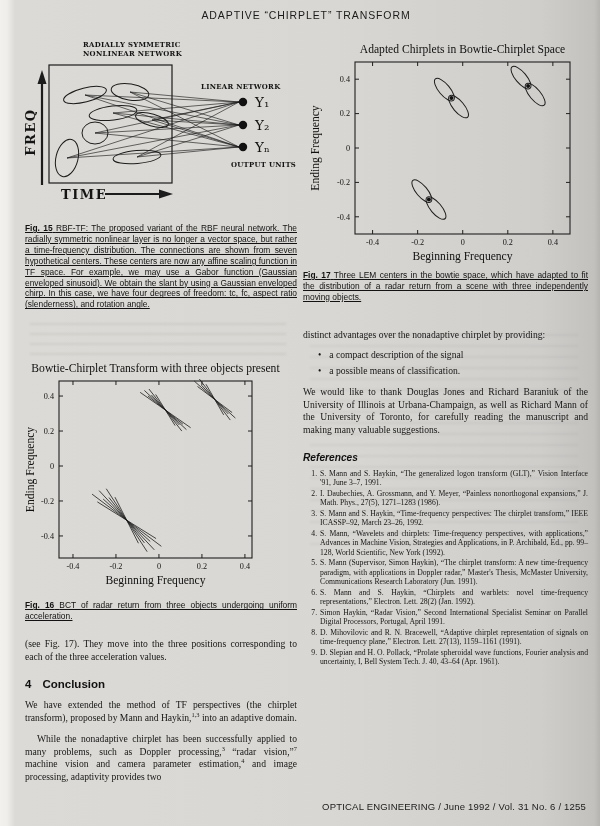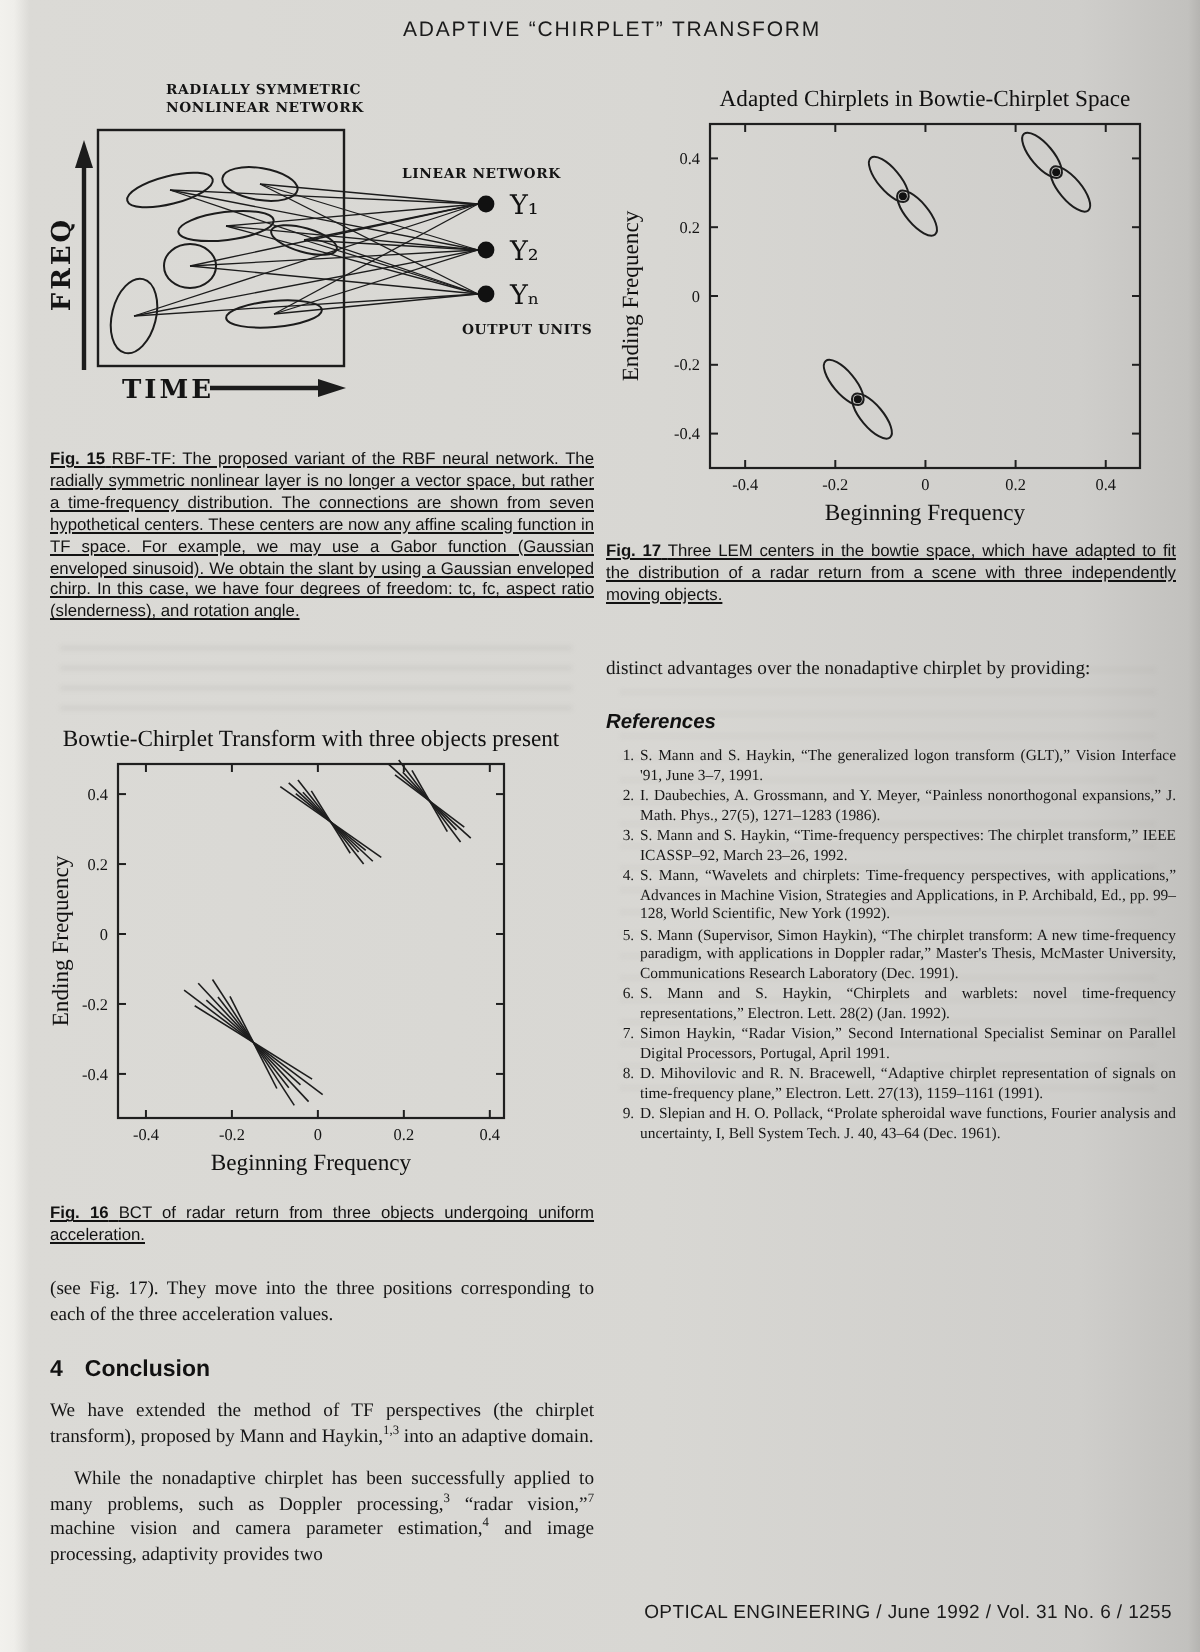--- a/index.html
+++ b/index.html
@@ -243,31 +243,36 @@
         <circle cx="225.08176100628933" cy="44.08000000000001" r="2" fill="#111"></circle>
         <ellipse cx="132.99099913632134" cy="166.02648887430874" rx="14" ry="5.5" class="mk" transform="rotate(50 132.99099913632134 166.02648887430874)"></ellipse>
         <ellipse cx="118.84967172321745" cy="149.17351112569125" rx="14" ry="5.5" class="mk" transform="rotate(50 118.84967172321745 149.17351112569125)"></ellipse>
         <circle cx="125.9203354297694" cy="157.6" r="2" fill="#111"></circle>
       </svg>
 
     <p class="cap" style="margin-top:6px;"><b>Fig. 17</b> <span>Three LEM centers in the bowtie space, which have adapted to fit the distribution of a radar return from a scene with three independently moving objects.</span></p>
 
     <p class="body-p mt26">distinct advantages over the nonadaptive chirplet by providing:</p>
 
-
-
+    <ul class="bullets">
+      <li><span class="blt">•</span><span>a compact description of the signal</span></li>
+      <li><span class="blt">•</span><span>a possible means of classification.</span></li>
+    </ul>
+
+
+    <p class="body-p">We would like to thank Douglas Jones and Richard Baraniuk of the University of Illinois at Urbana-Champaign, as well as Richard Mann of the University of Toronto, for carefully reading the manuscript and making many valuable suggestions.</p>
 
     <h3 class="subsec">References</h3>
     <ol class="refs">
       <li>S. Mann and S. Haykin, “The generalized logon transform (GLT),” Vision Interface '91, June 3–7, 1991.</li>
       <li>I. Daubechies, A. Grossmann, and Y. Meyer, “Painless nonorthogonal expansions,” J. Math. Phys., 27(5), 1271–1283 (1986).</li>
       <li>S. Mann and S. Haykin, “Time-frequency perspectives: The chirplet transform,” IEEE ICASSP–92, March 23–26, 1992.</li>
       <li>S. Mann, “Wavelets and chirplets: Time-frequency perspectives, with applications,” Advances in Machine Vision, Strategies and Applications, in P. Archibald, Ed., pp. 99–128, World Scientific, New York (1992).</li>
-      <li>S. Mann (Supervisor, Simon Haykin), “The chirplet transform: A new time-frequency paradigm, with applications in Doppler radar,” Master's Thesis, McMaster University, Communications Research Laboratory (Dec. 1991).</li>
+      <li>S. Mann (Supervisor, Simon Haykin), “The chirplet transform: A new time-frequency paradigm, with applications in Doppler radar,” Master's Thesis, McMaster University, Communications Research Laboratory (Jun. 1991).</li>
       <li>S. Mann and S. Haykin, “Chirplets and warblets: novel time-frequency representations,” Electron. Lett. 28(2) (Jan. 1992).</li>
       <li>Simon Haykin, “Radar Vision,” Second International Specialist Seminar on Parallel Digital Processors, Portugal, April 1991.</li>
       <li>D. Mihovilovic and R. N. Bracewell, “Adaptive chirplet representation of signals on time-frequency plane,” Electron. Lett. 27(13), 1159–1161 (1991).</li>
-      <li>D. Slepian and H. O. Pollack, “Prolate spheroidal wave functions, Fourier analysis and uncertainty, I, Bell System Tech. J. 40, 43–64 (Dec. 1961).</li>
+      <li>D. Slepian and H. O. Pollack, “Prolate spheroidal wave functions, Fourier analysis and uncertainty, I, Bell System Tech. J. 40, 43–64 (Apr. 1961).</li>
     </ol>
   </div>
 
   <div class="page-footer">OPTICAL ENGINEERING / June 1992 / Vol. 31 No. 6 / 1255</div>
 </div>
 
 </body></html>

